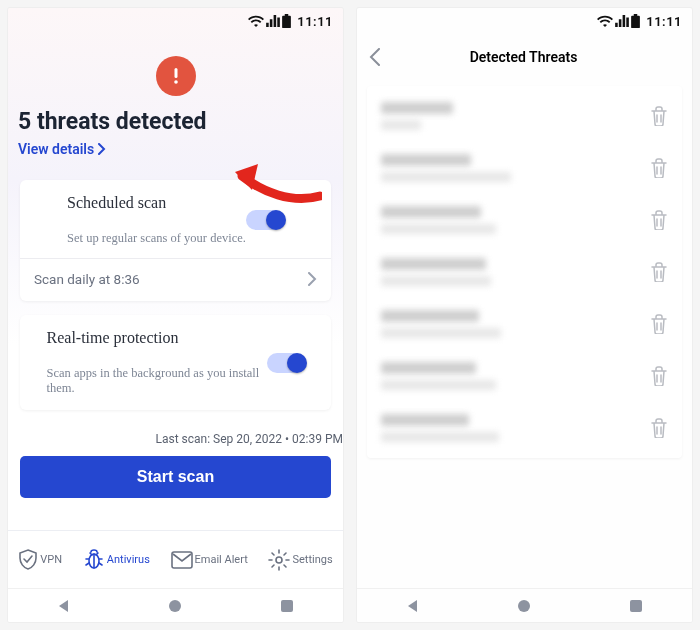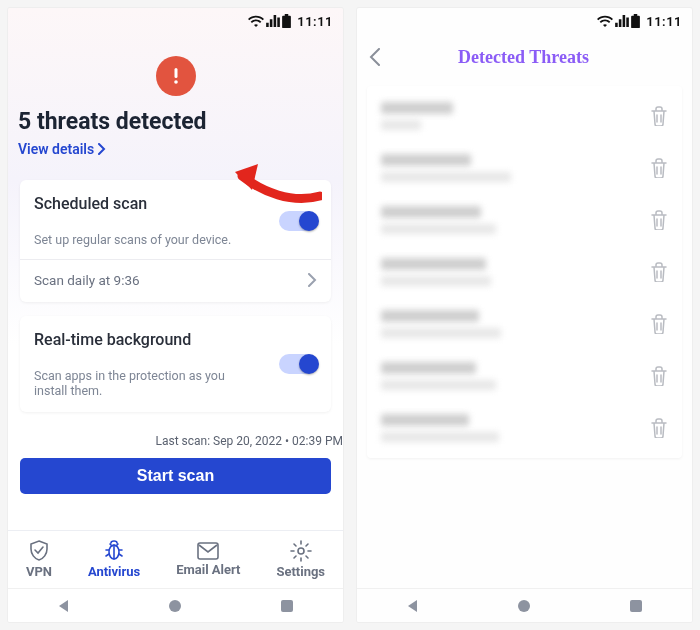--- a/index.html
+++ b/index.html
@@ -42,50 +42,50 @@
   .alert-dot {
     width: 40px; height: 40px; border-radius: 50%;
     background: #e2543f; margin: 0 auto 12px; display:flex;align-items:center;justify-content:center;
   }
   .hero h1 { font-size: 23px; font-weight: 700; color: #1c2433; }
   .view-details { margin-top:6px; display:inline-flex; align-items:center; gap:4px; color:#2547d0; font-weight:600; font-size:14px; cursor:pointer;}
   .card {
     background:#fff; margin: 14px 12px 0; border-radius:6px;
     box-shadow:0 1px 3px rgba(0,0,0,.06); padding: 14px 14px;
   }
-  .card-row { display:flex; justify-content:space-between; align-items:center; }
+  .card-row { display:flex; justify-content:center; align-items:center;font-family:Liberation Serif, serif; }
   .card-title { font-size:16px; color:#2a2f3a; font-weight:500;}
   .card-sub { font-size:12.5px; color:#7e8695; margin-top:19px; max-width: 220px;}
   .divider { height:1px; background:#ececf0; margin:12px -14px;}
   .scan-row { display:flex; justify-content:space-between; align-items:center; color:#6a7180; font-size:13.5px;}
   .toggle {
     width:38px;height:20px;border-radius:10px;background:#c9d4ff;position:relative;cursor:pointer;
   }
   .toggle .knob{width:20px;height:20px;border-radius:50%;background:#2547d0;position:absolute;right:-2px;top:0;box-shadow:0 1px 2px rgba(0,0,0,.3);}
   .lastscan{ text-align:right;font-size:12px;color:#5b6270;margin-top:22px;}
   .scan-btn{
     margin:10px 12px 0;background:#2547d0;color:#fff;border:none;border-radius:5px;
-    height:36px;font-size:16px;font-weight:600;cursor:pointer;width:calc(100% - 24px);
+    height:42px;font-size:16px;font-weight:600;cursor:pointer;width:calc(100% - 24px);
   }
   .bottomnav{
     margin-top:auto;height:58px;display:flex;justify-content:space-around;align-items:center;
     background:#fff;border-top:1px solid #eceef3;
   }
-  .nav-item{display:flex;flex-direction:column;align-items:center;gap:2px;font-size:13px;color:#6a7180;cursor:pointer;font-weight:bold;}
+  .nav-item{display:flex;flex-direction:row;align-items:center;gap:2px;font-size:11px;color:#6a7180;cursor:pointer;}
   .nav-item.active{color:#2547d0;}
   .sysnav{height:34px;display:flex;justify-content:space-around;align-items:center;background:#fff;border-top:1px solid #f0f0f0;}
   .sysnav.right{background:#fefefe;}
   .sysnav .shape{width:16px;height:16px;}
   .arrow {
     position:absolute; left:232px; top:162px; pointer-events:none; z-index:5;
   }
 
   
   .headerbar{ display:flex;align-items:center;height:46px;padding:0 12px;gap:10px;}
-  .headerbar h2{flex:1;text-align:center;font-size:18px;font-weight:600;color:#8b5cf6;margin-right:24px;font-family:Liberation Serif, serif;}
+  .headerbar h2{flex:1;text-align:center;font-size:14px;font-weight:600;color:#000000;margin-right:24px;}
   .threatlist{ margin:6px 10px 0; background:#fff; border-radius:4px; box-shadow:0 1px 3px rgba(0,0,0,.05); padding:4px 0; }
   .threat-item{display:flex;align-items:center;justify-content:space-between;padding:12px 14px;}
   .blurblock{display:flex;flex-direction:column;gap:6px;}
   .blur-line{height:10px;background:#ddd;border-radius:2px;filter:blur(3px);opacity:.7;}
   .blur-line.top{width:90px;background:#bbb;height:12px;}
   .blur-line.bot{width:130px;}
   .trash{cursor:pointer;opacity:.6;}
 </style>
 </head>
 <body>
@@ -125,32 +125,32 @@
       <div>
         <div class="card-title">Scheduled scan</div>
         <div class="card-sub">Set up regular scans of your device.</div>
       </div>
       <div class="toggle">
           <div class="knob"></div>
         </div>
     </div>
     <div class="divider"></div>
     <div class="scan-row">
-      <span>Scan daily at 9:36</span>
+      <span>Scan daily at 8:36</span>
       <svg width="9" height="14" viewBox="0 0 9 14">
           <path d="M1 1l6 6-6 6" stroke="#9aa1af" stroke-width="2" fill="none" stroke-linecap="round"></path>
         </svg>
     </div>
   </div>
 
   <div class="card">
     <div class="card-row">
       <div>
-        <div class="card-title">Real-time background</div>
-        <div class="card-sub">Scan apps in the protection as you install them.</div>
+        <div class="card-title">Real-time protection</div>
+        <div class="card-sub">Scan apps in the background as you install them.</div>
       </div>
       <div class="toggle">
           <div class="knob"></div>
         </div>
     </div>
   </div>
 
   <div class="lastscan">Last scan: Sep 20, 2022 • 02:39 PM</div>
   <button class="scan-btn">Start scan</button>
 

